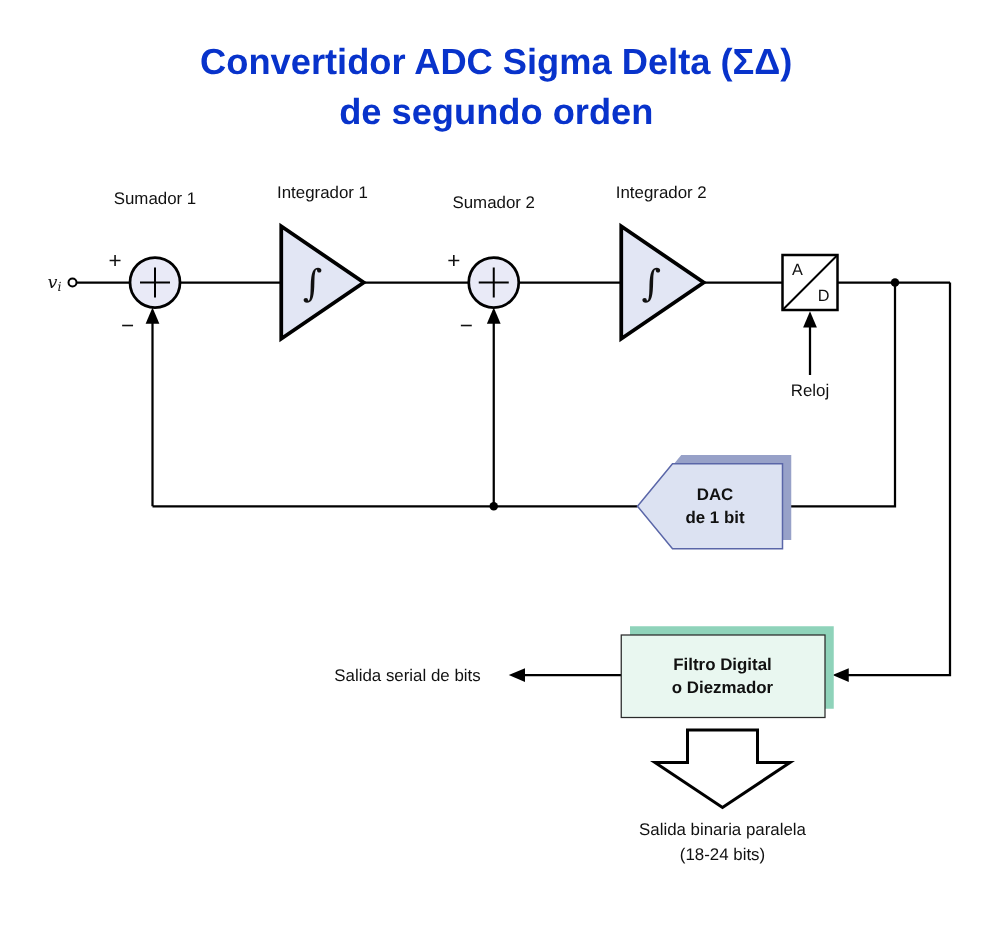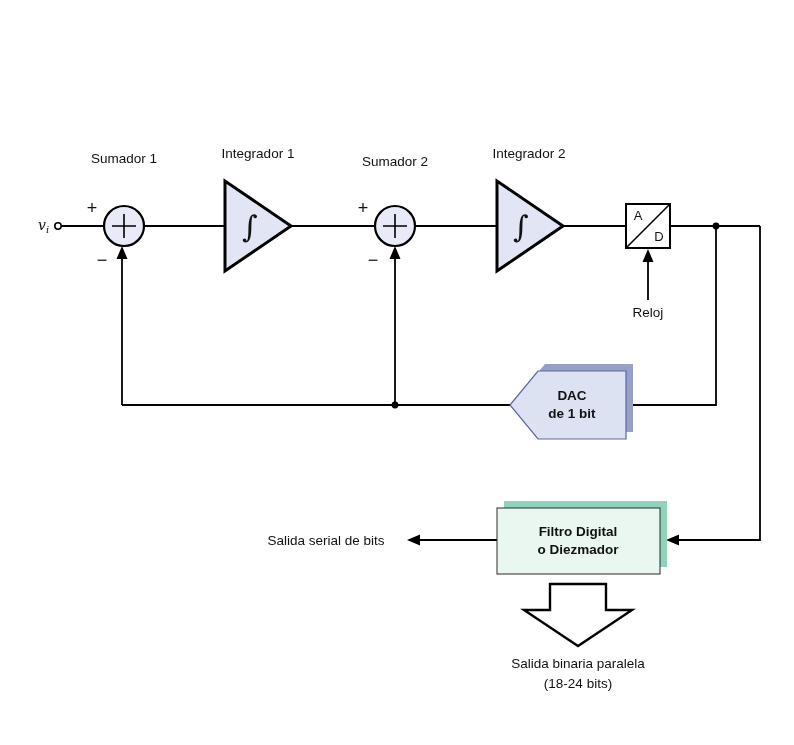--- a/index.html
+++ b/index.html
@@ -31,20 +31,24 @@
   .wire{stroke:#000;stroke-width:1.8;fill:none;}
   .thinwire{stroke:#000;stroke-width:1.6;fill:none;}
   .arrowhead{fill:#000;stroke:none;}
   .dot{fill:#000;stroke:none;}
 </style>
 </head>
 <body>
 
 <div id="stage">
 
+  <div id="title">
+    <div>Convertidor ADC Sigma Delta (ΣΔ)</div>
+    <div>de segundo orden</div>
+  </div>
 
   <svg width="794" height="745" viewBox="0 0 794 745">
 
     <path class="wire" d="M61,226 H104"></path>
     <path class="wire" d="M144,226 H225"></path>
     <path class="wire" d="M292,226 H375"></path>
     <path class="wire" d="M415,226 H497"></path>
     <path class="wire" d="M564,226 H626"></path>
     <path class="wire" d="M670,226 H760"></path>
     <path class="wire" d="M760,226 V540 H678"></path>

